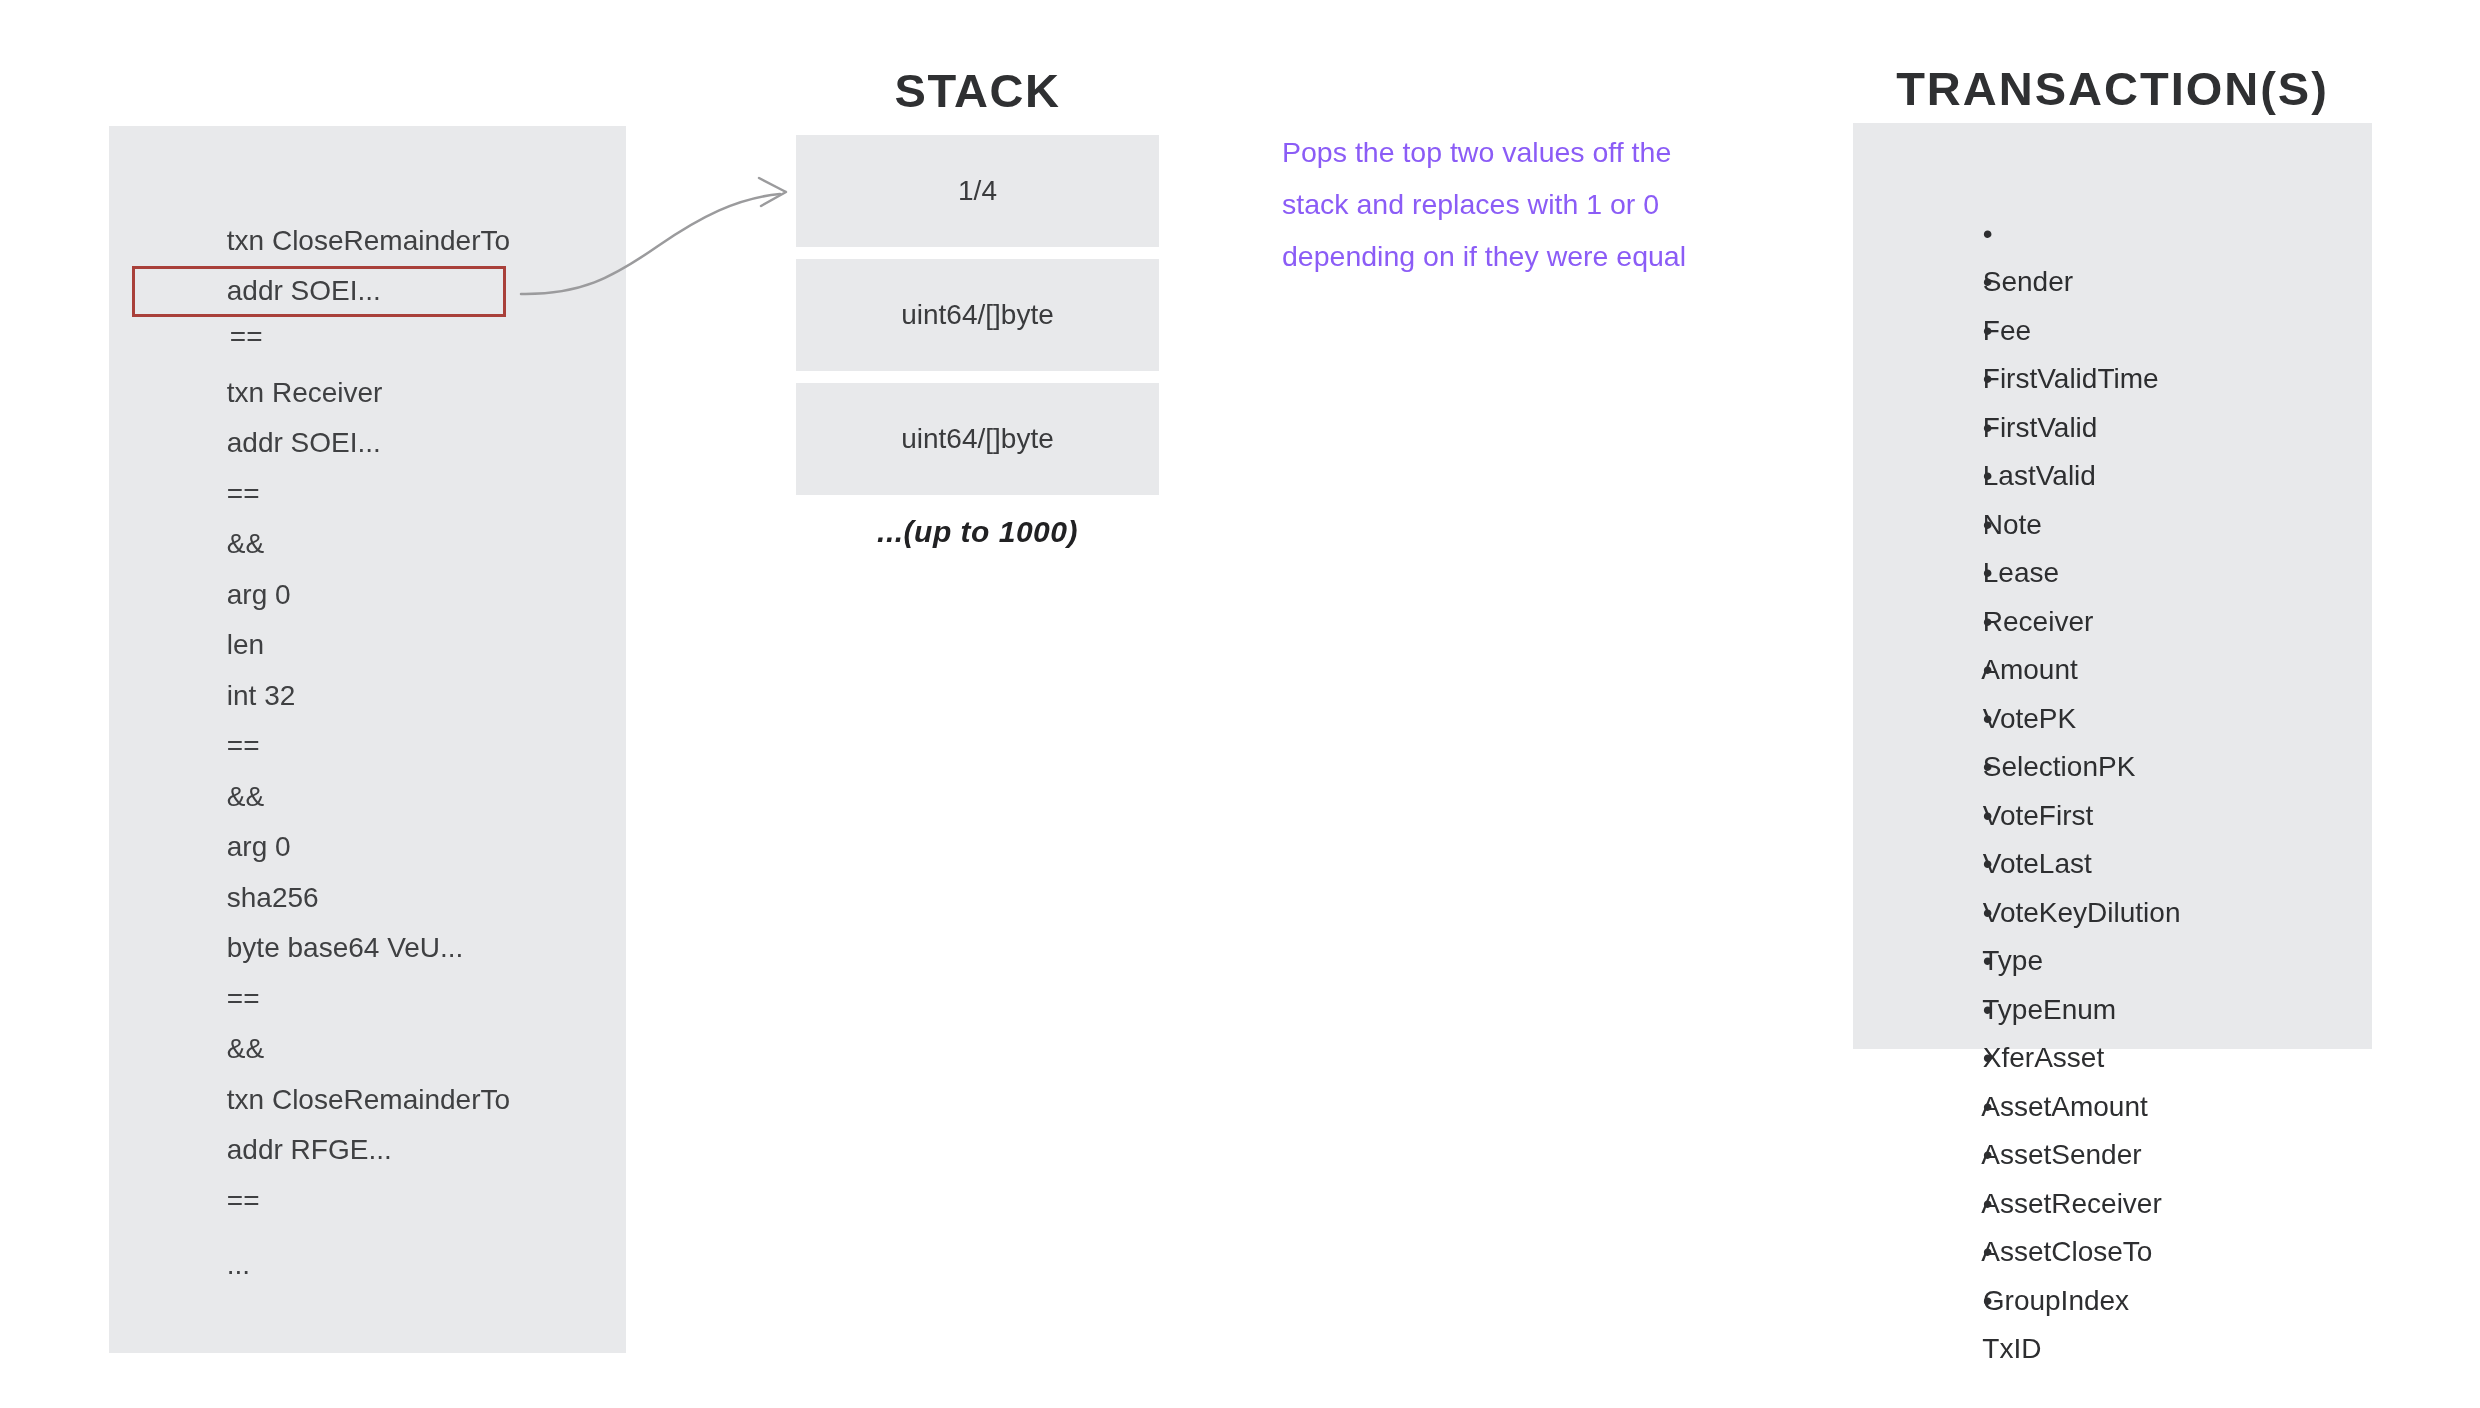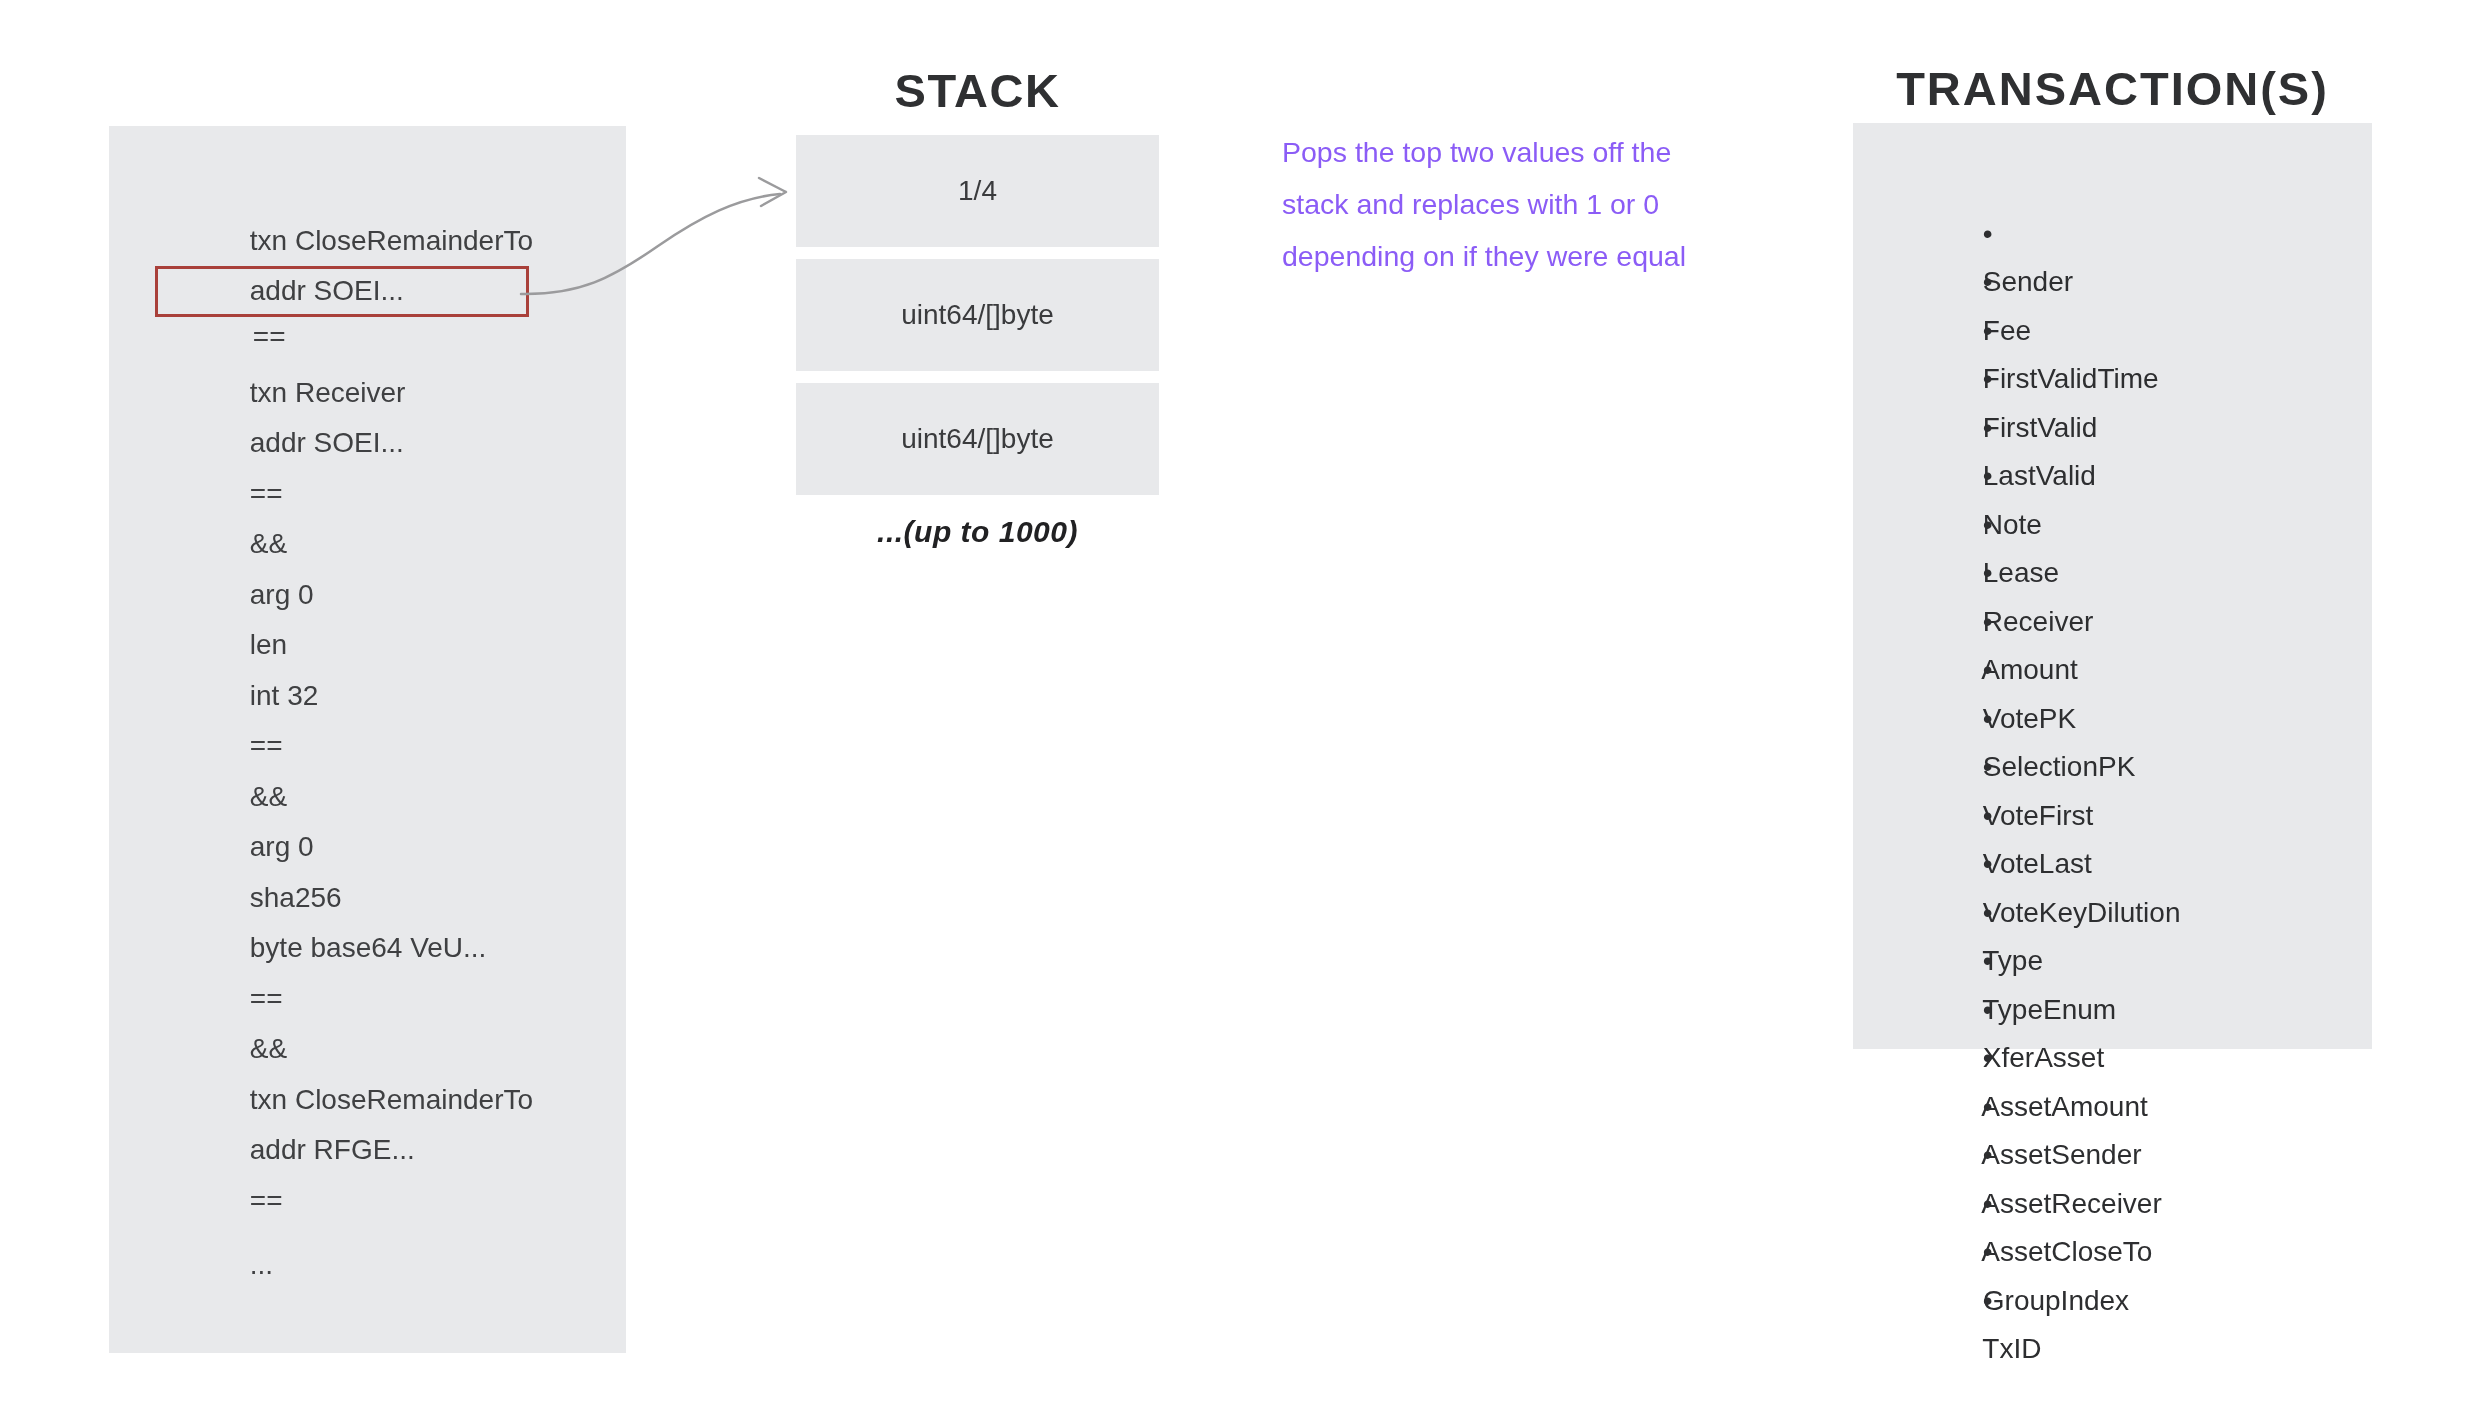--- a/index.html
+++ b/index.html
@@ -22,21 +22,21 @@
   }
   .panel{
     position:absolute;
     background:var(--panel_bg,#e8e9eb);
   }
   
   #program-title{left:109px;top:66px;width:517px;}
   #program-panel{left:109px;top:126px;width:517px;height:1227px;}
   .code-list{
     position:absolute;left:0;top:39px;width:100%;
-    padding-left:63px;box-sizing:border-box;
+    padding-left:40px;box-sizing:border-box;
     font-size:28px;line-height:50.5px;color:#3f4042;
   }
   .code-line{height:50.5px;white-space:pre;}
   .code-line.gap-before{margin-top:14px;}
   .code-line.highlighted{
     position:relative;left:-17px;width:374px;height:51px;
     box-sizing:border-box;border:3px solid var(--highlight_border,#a9403a);
     padding-left:17px;line-height:45px;
   }
   

